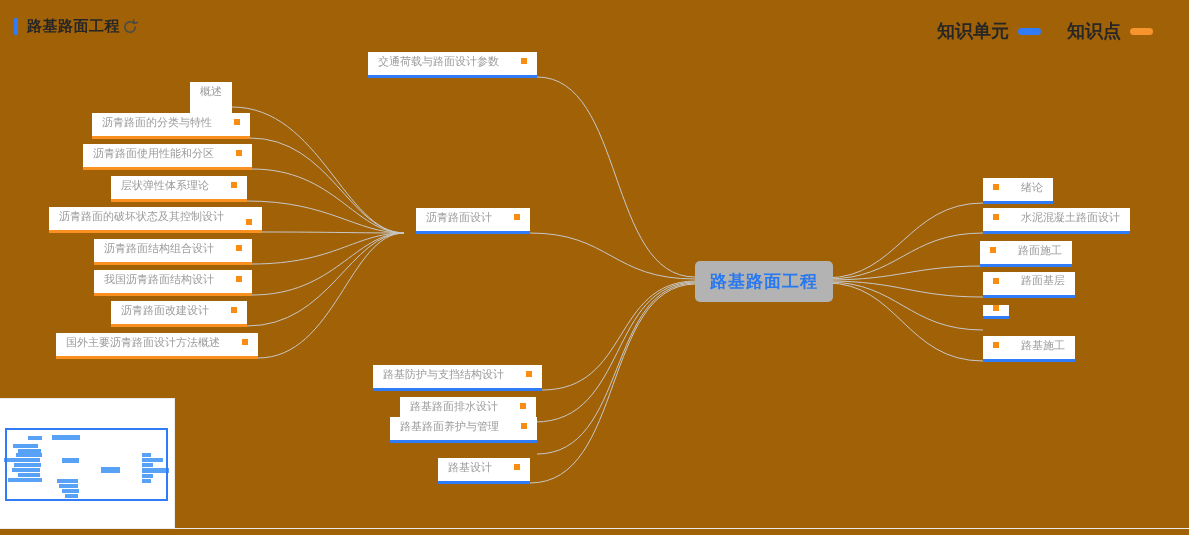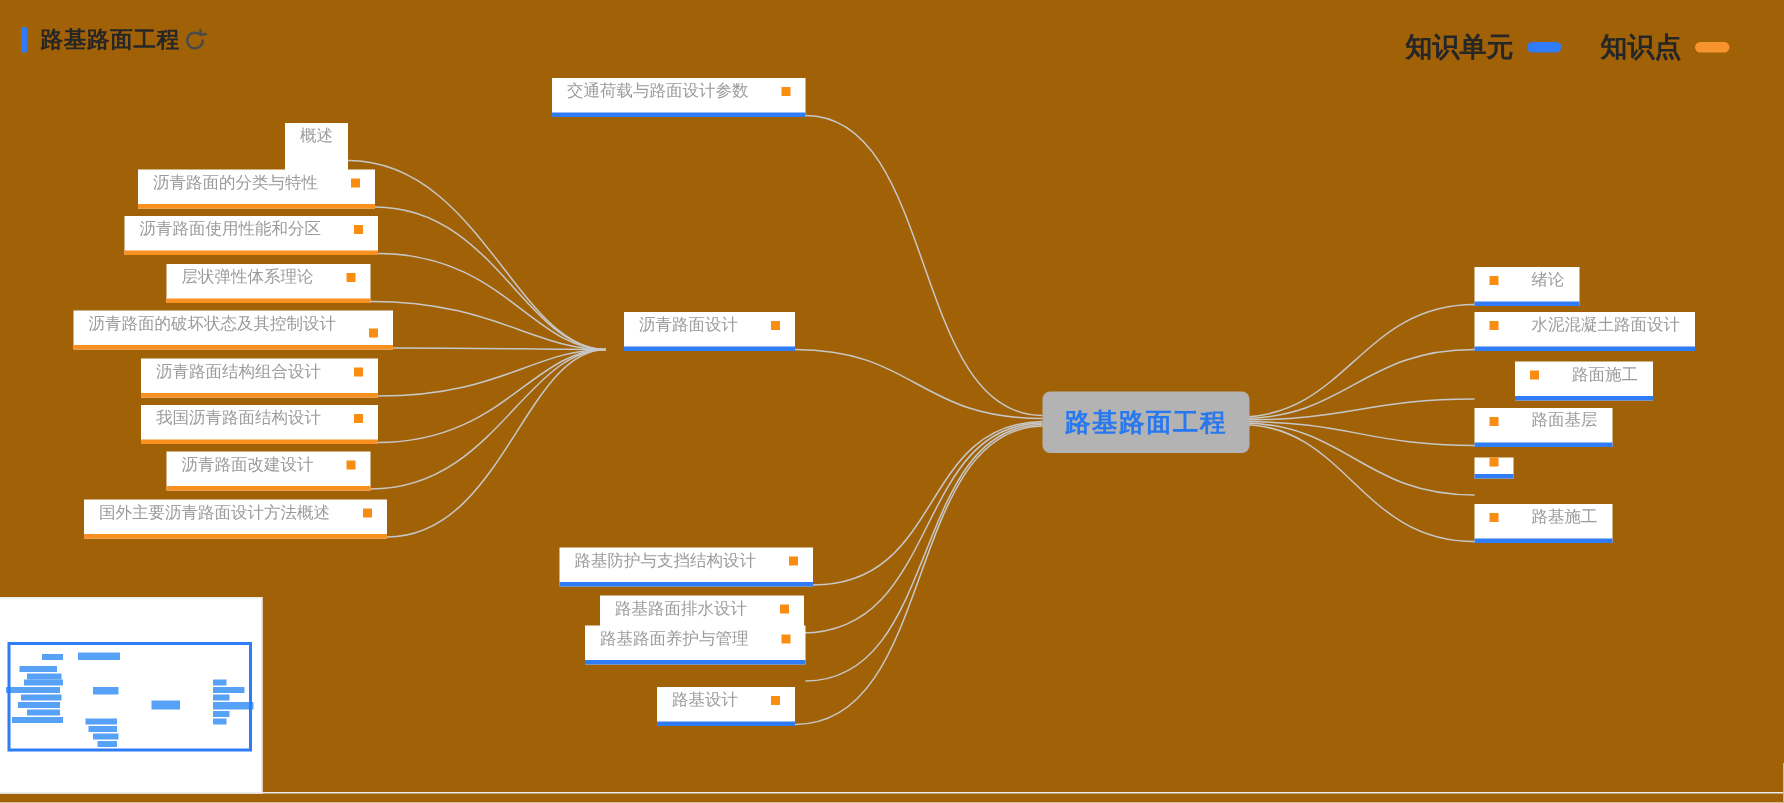--- a/index.html
+++ b/index.html
@@ -166,21 +166,21 @@
     </div>
 
   <div class="node blue-u" style="top:178px; left:983px;">
       <span class="sq"></span>
       <span>绪论</span>
     </div>
   <div class="node blue-u" style="top:208px; left:983px;">
       <span class="sq"></span>
       <span>水泥混凝土路面设计</span>
     </div>
-  <div class="node blue-u" style="top:241px; left:1010px;">
+  <div class="node blue-u" style="top:241px; left:980px;">
       <span class="sq"></span>
       <span>路面施工</span>
     </div>
   <div class="node blue-u" style="top:272px; left:983px;font-family:Liberation Mono, monospace;">
       <span class="sq"></span>
       <span>路面基层</span>
     </div>
   <div class="node blue-u" style="top:305px; left:983px;">
       <span class="sq"></span>
     </div>

